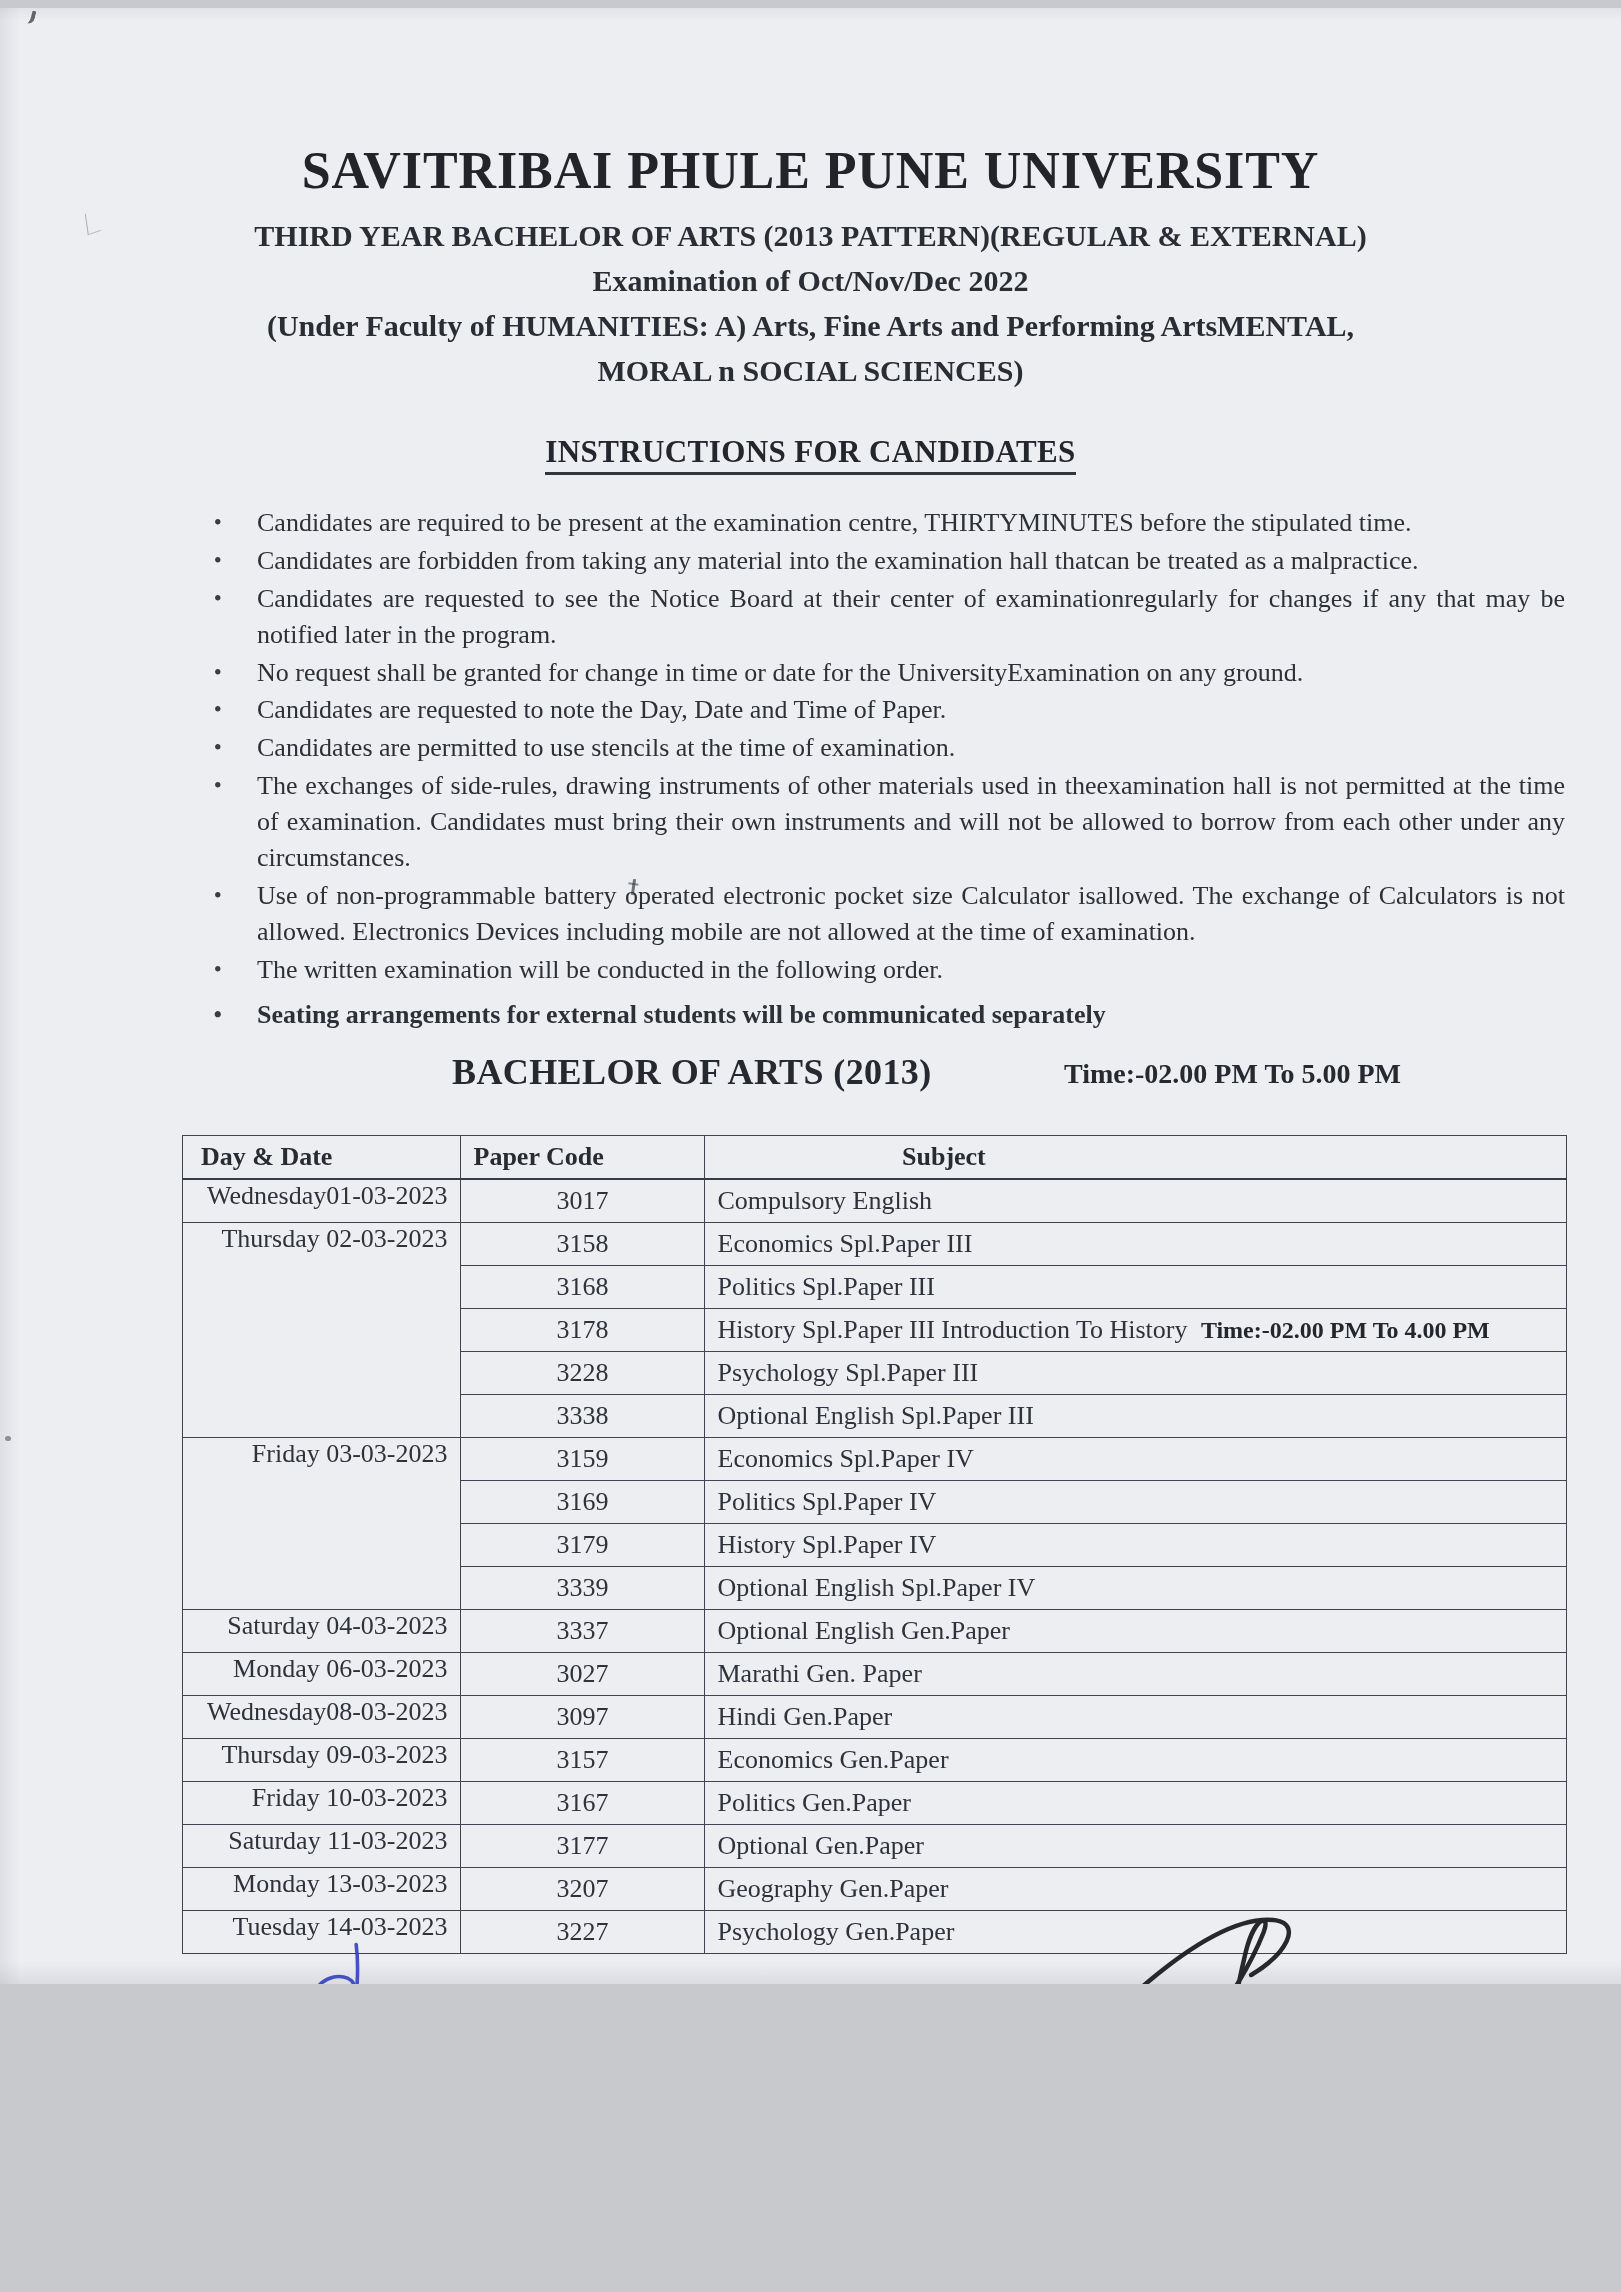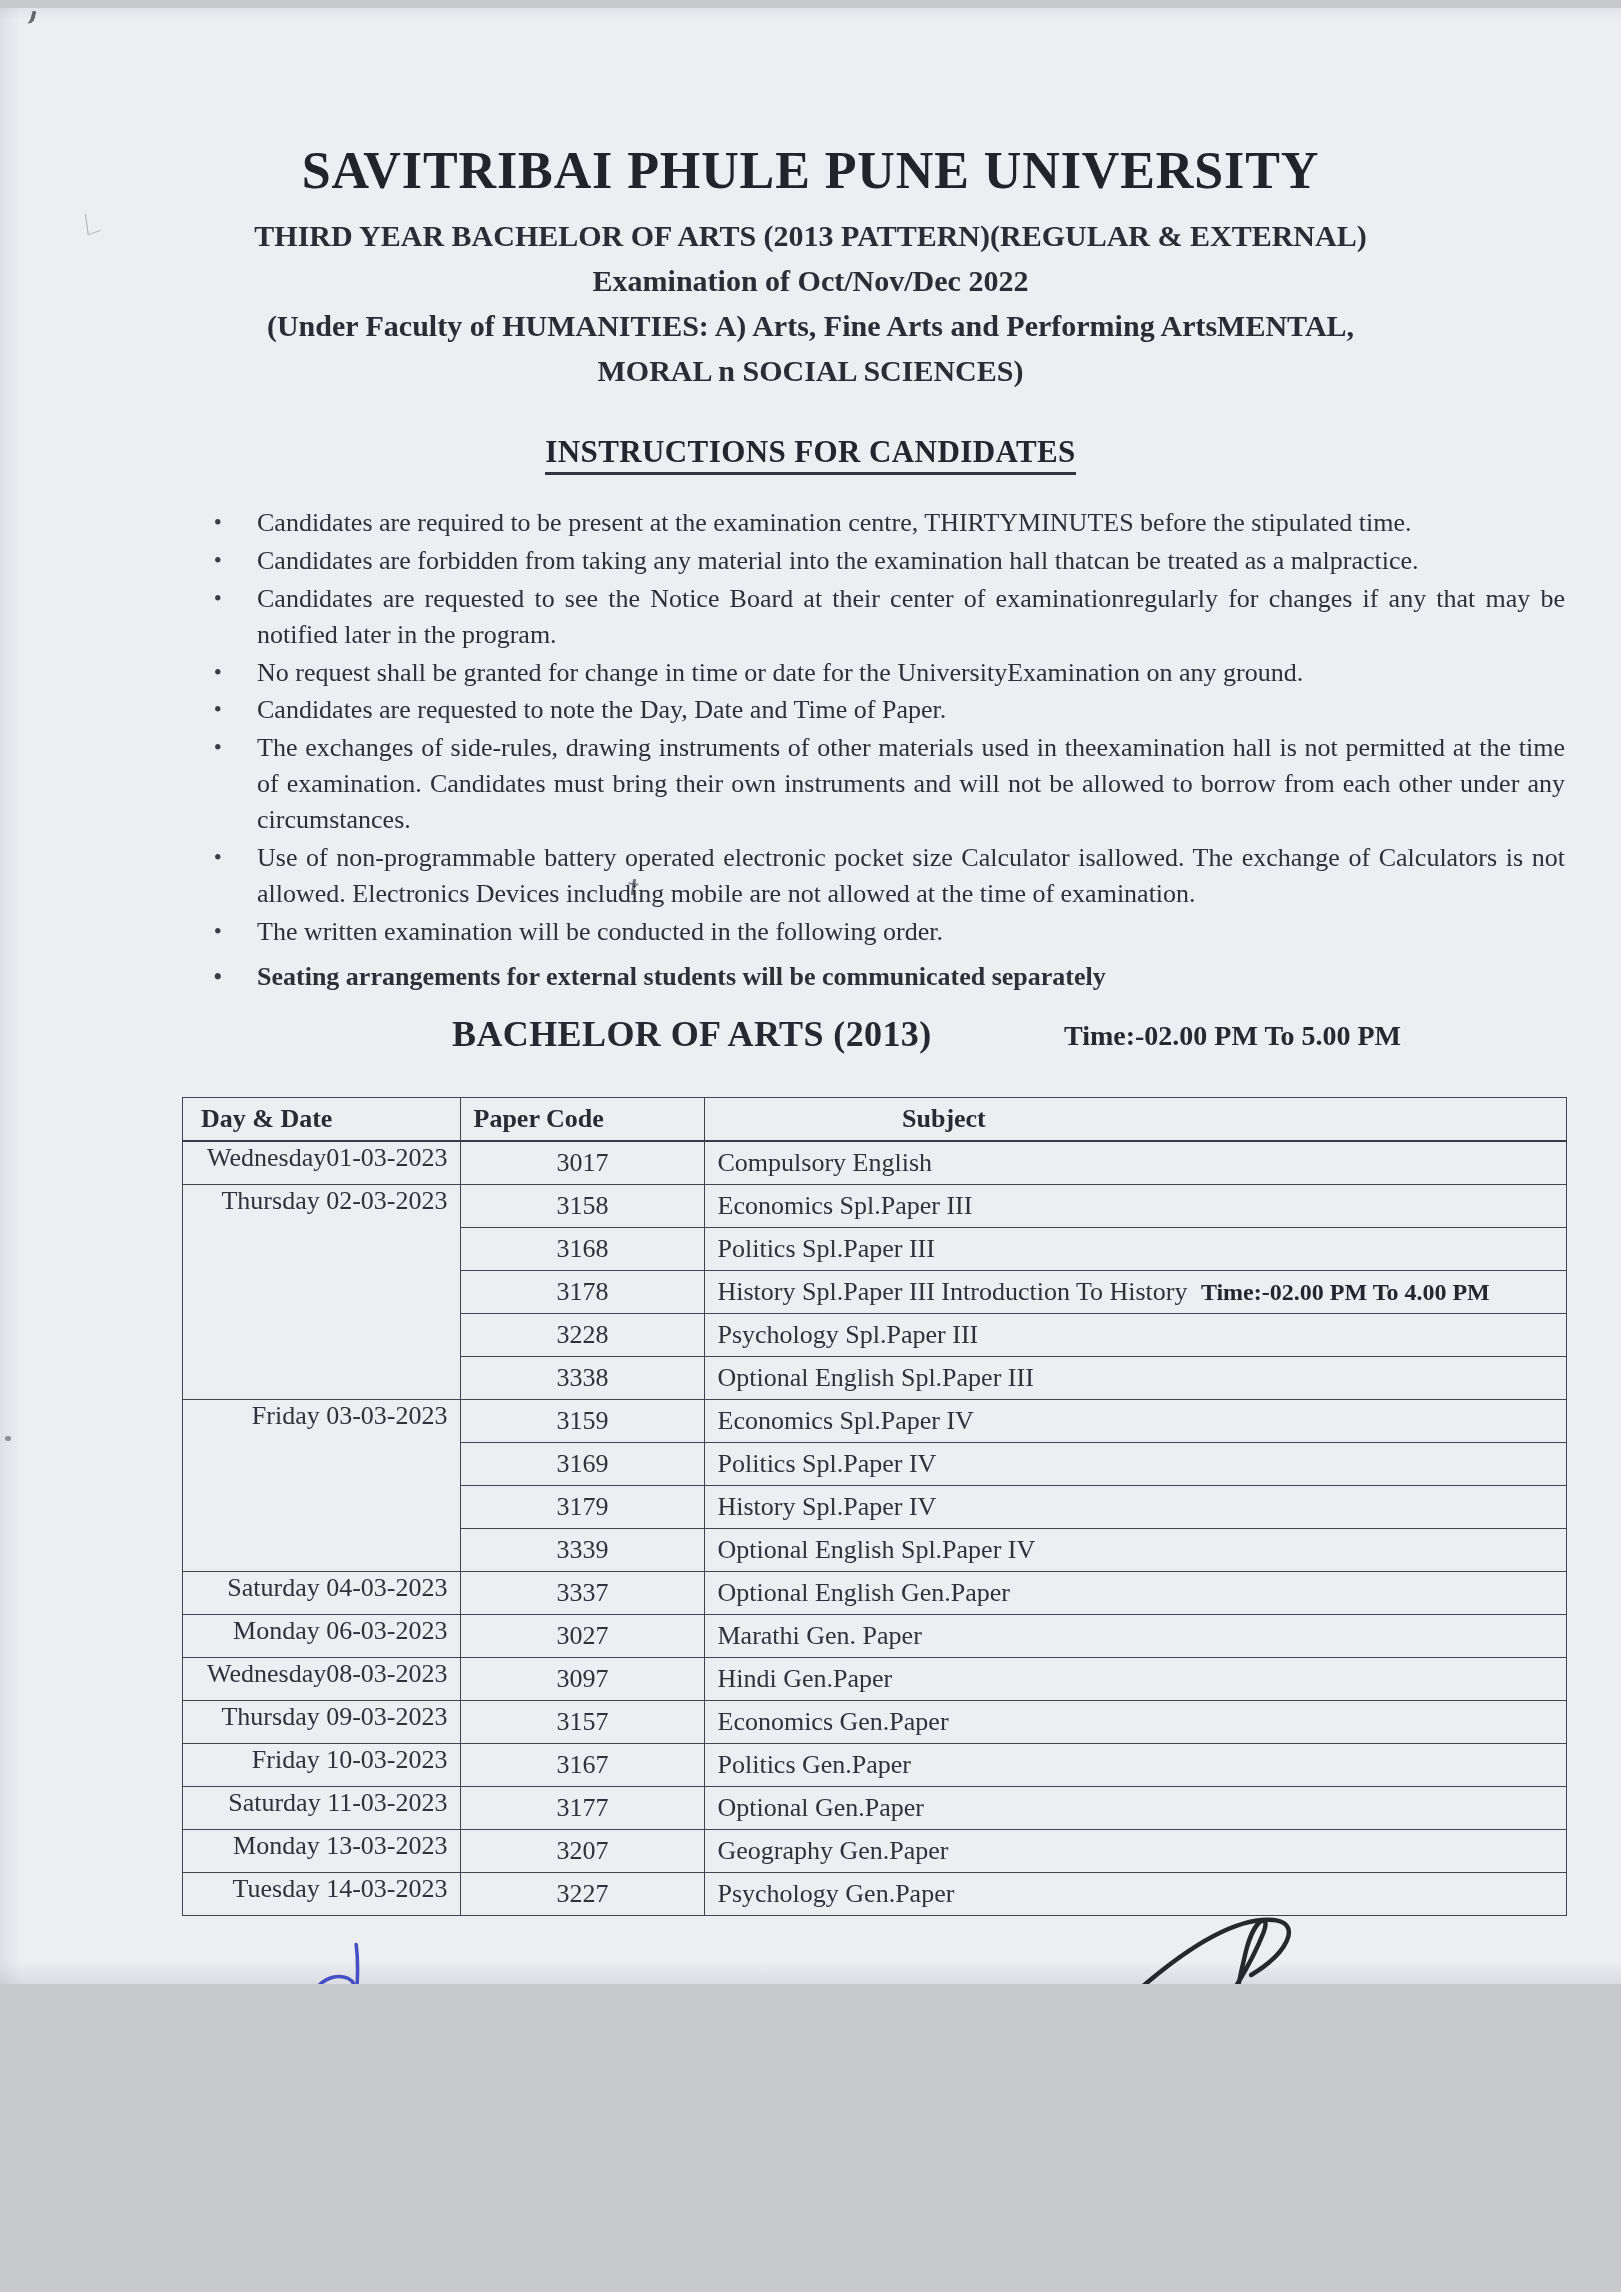--- a/index.html
+++ b/index.html
@@ -165,20 +165,21 @@
 
   <div class="instr-head-wrap">
     <h2>INSTRUCTIONS FOR CANDIDATES</h2>
   </div>
   <ul id="instructions-list">
       <li>Candidates are required to be present at the examination centre, THIRTYMINUTES before the stipulated time.</li>
       <li>Candidates are forbidden from taking any material into the examination hall thatcan be treated as a malpractice.</li>
       <li>Candidates are requested to see the Notice Board at their center of examinationregularly for changes if any that may be notified later in the program.</li>
       <li>No request shall be granted for change in time or date for the UniversityExamination on any ground.</li>
       <li>Candidates are requested to note the Day, Date and Time of Paper.</li>
+      <li>Candidates are permitted to use stencils at the time of examination.</li>
       <li>The exchanges of side-rules, drawing instruments of other materials used in theexamination hall is not permitted at the time of examination. Candidates must bring their own instruments and will not be allowed to borrow from each other under any circumstances.</li>
       <li>Use of non-programmable battery operated electronic pocket size Calculator isallowed. The exchange of Calculators is not allowed. Electronics Devices including mobile are not allowed at the time of examination.</li>
       <li>The written examination will be conducted in the following order.</li>
       <li class="bold">Seating arrangements for external students will be communicated separately</li>
     </ul>
 
   <div class="boa-row">
     <span class="boa">BACHELOR OF ARTS (2013)</span>
     <span class="boa-time">Time:-02.00 PM To 5.00 PM</span>
   </div>

